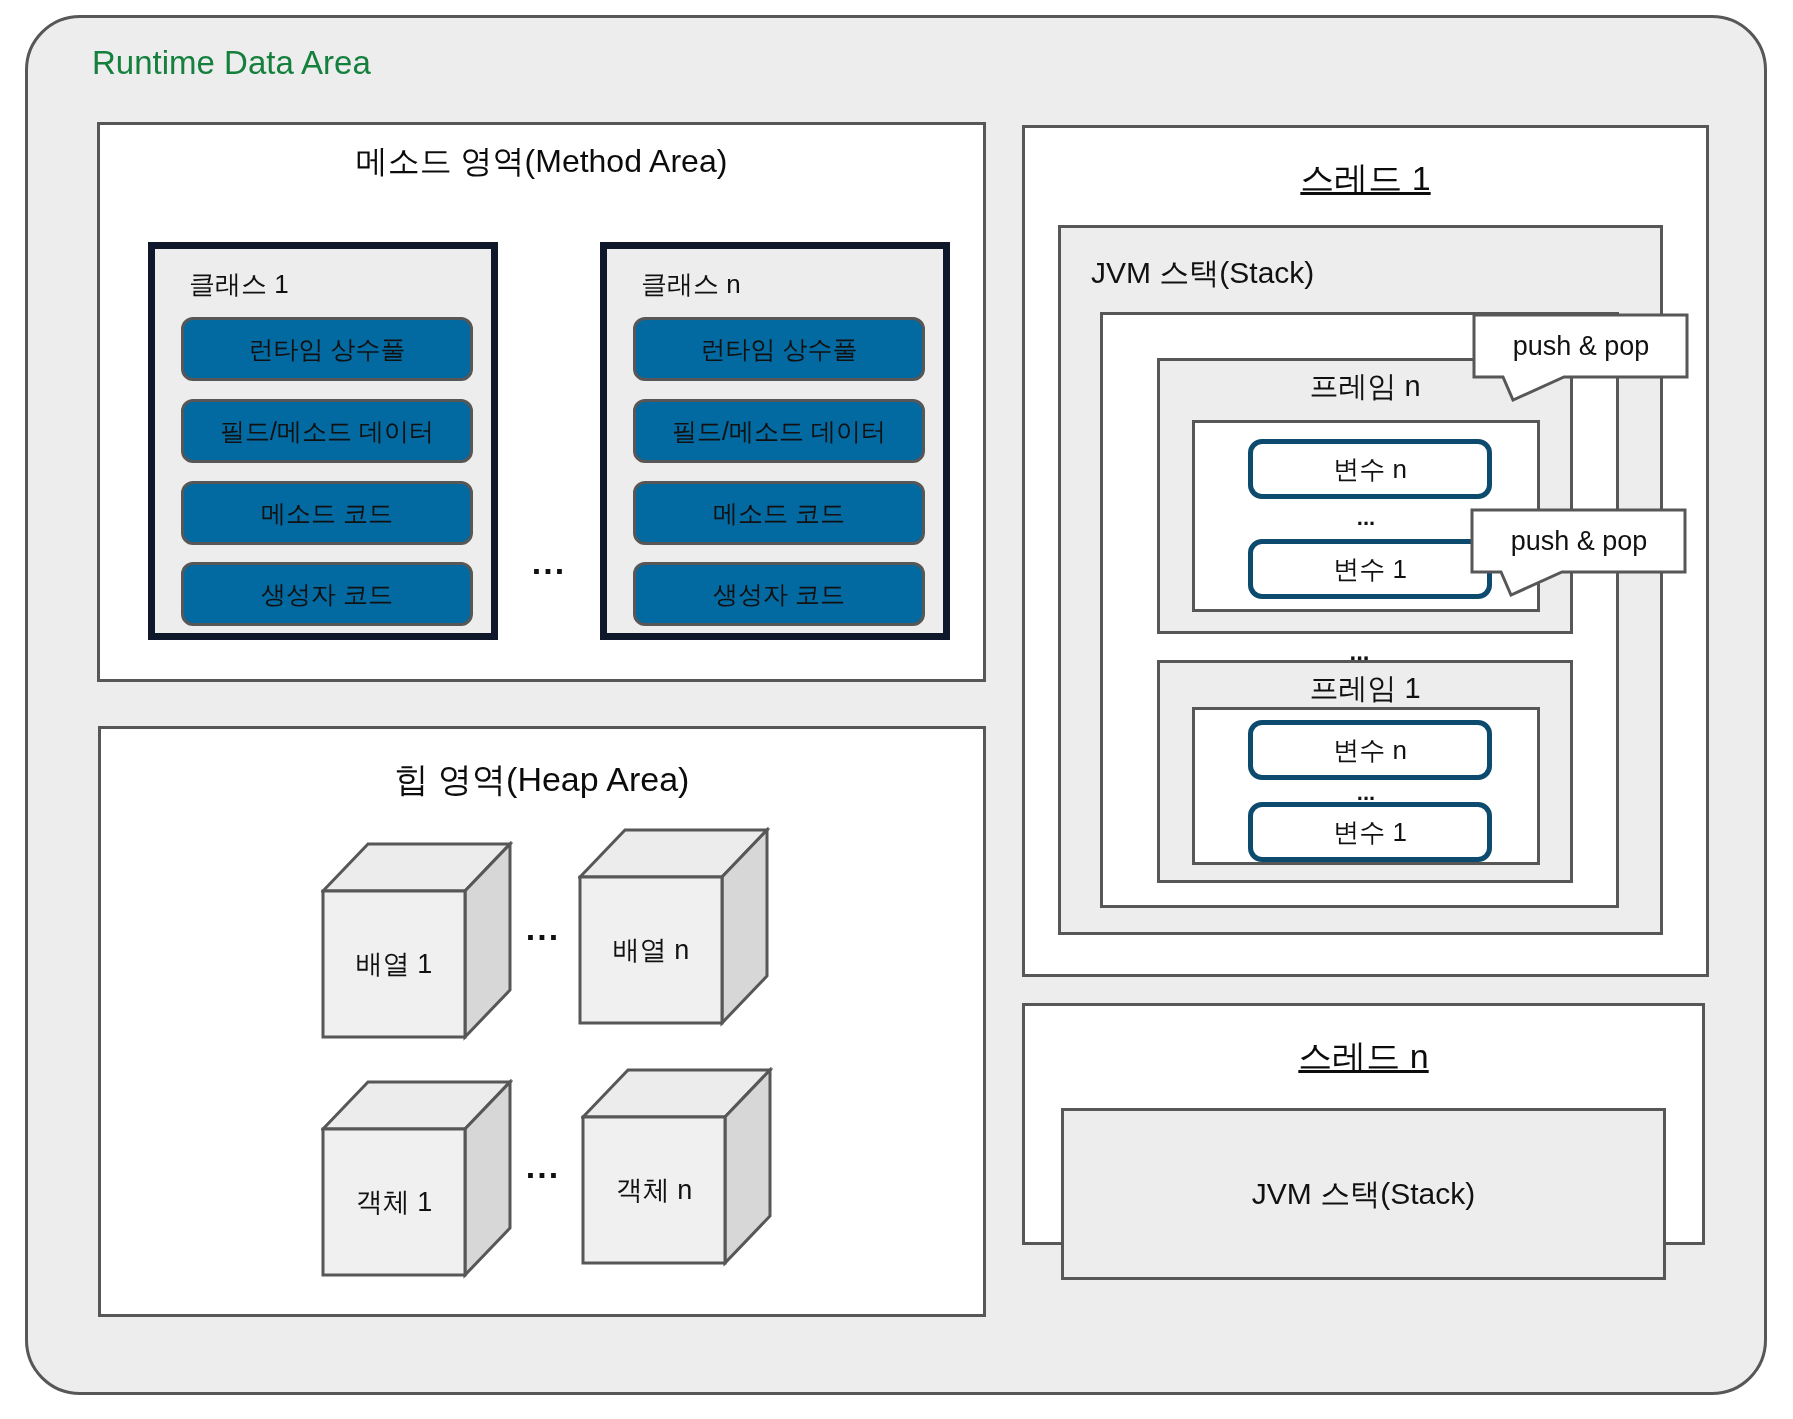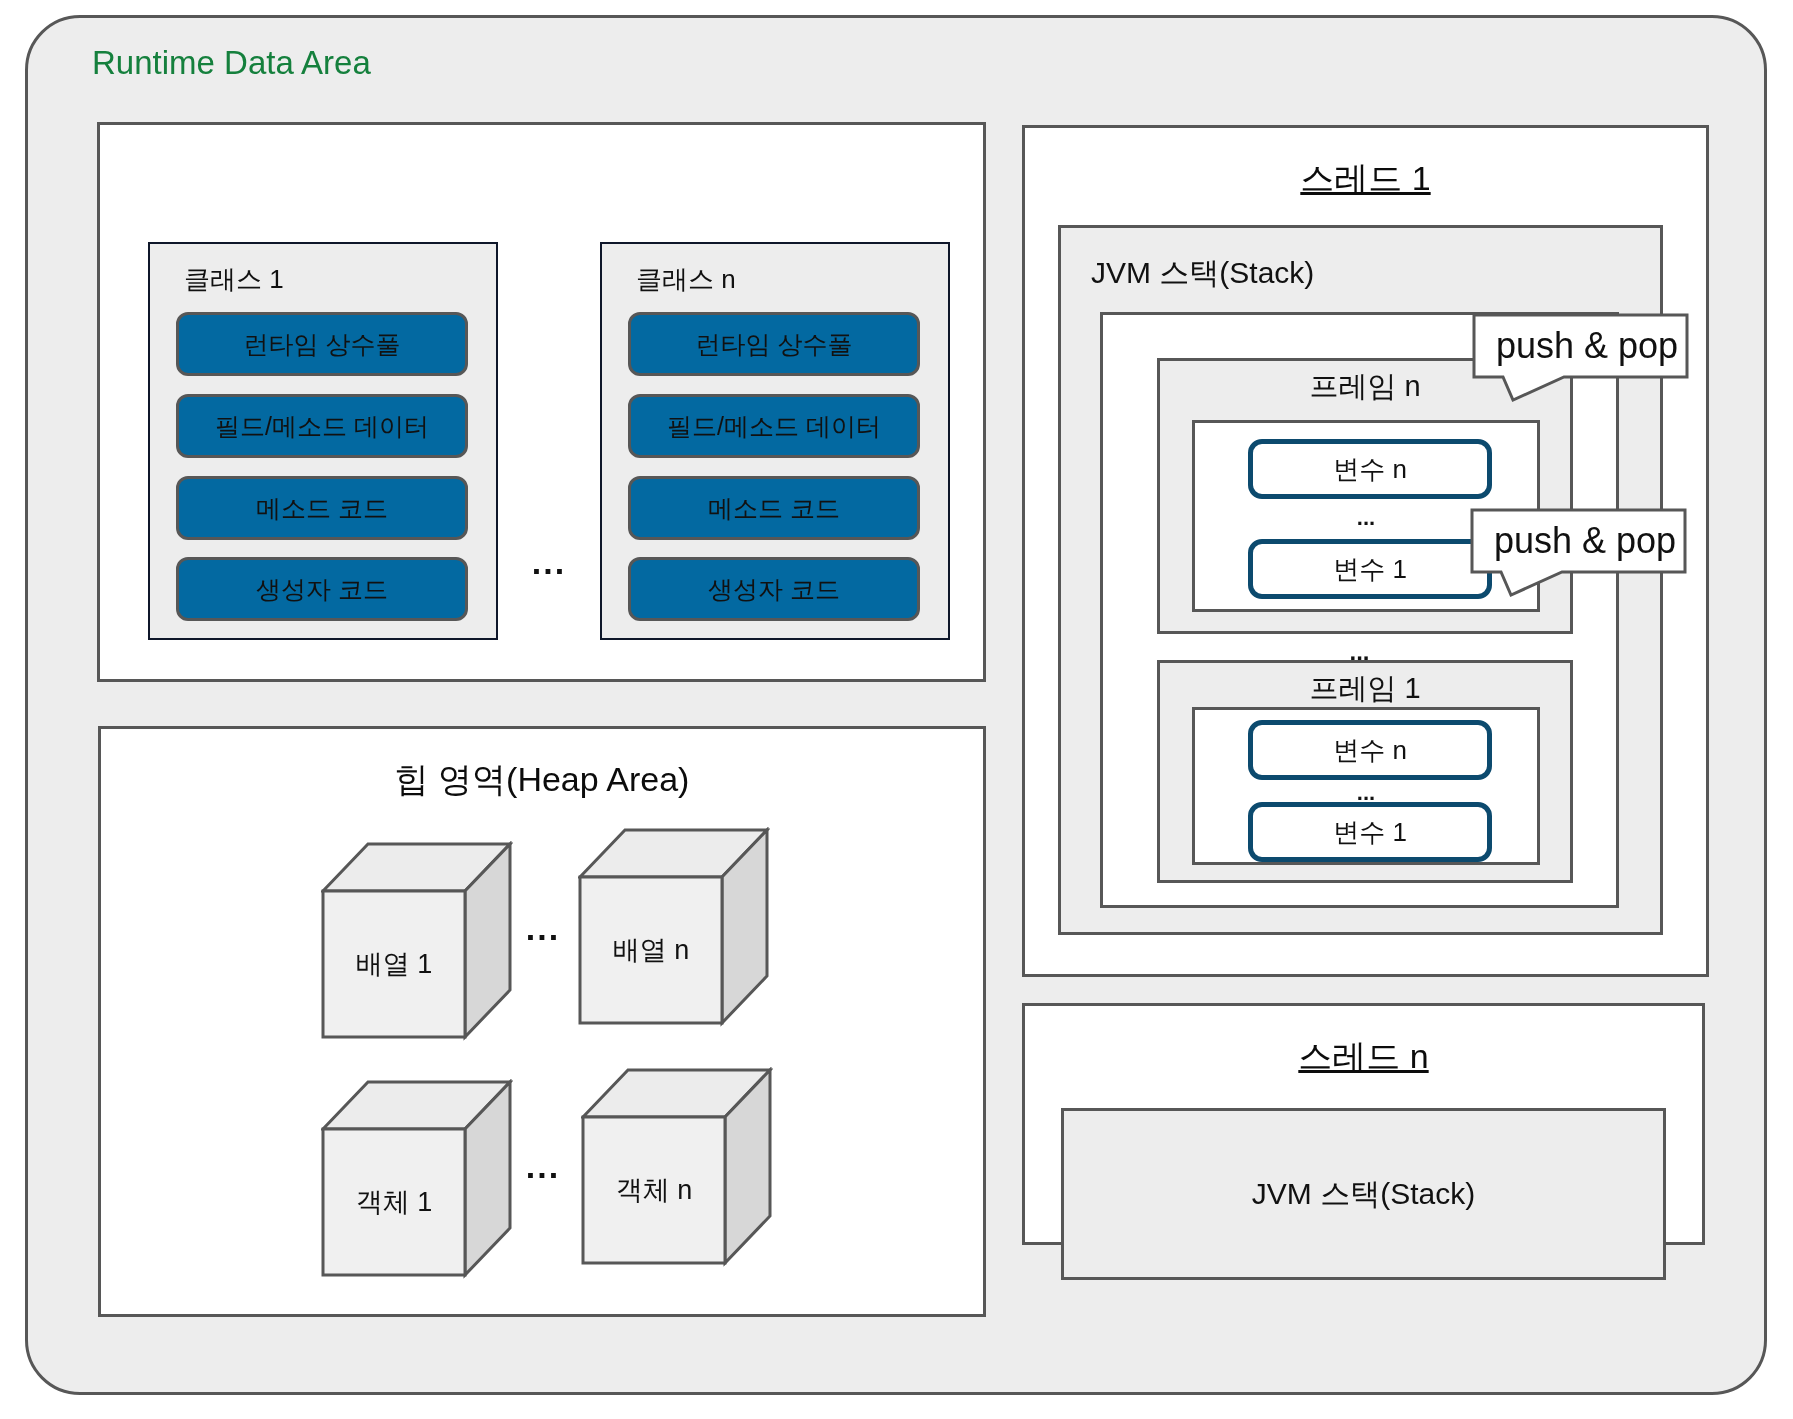--- a/index.html
+++ b/index.html
@@ -17,21 +17,21 @@
     background: #ededed;
     border: 3px solid #575757;
     border-radius: 55px;
   }
   .runtime-title {
     left: 92px; top: 44px;
     font-size: 33px; color: #15803d;
     white-space: nowrap;
   }
   .wbox { background: #ffffff; border: 3px solid #575757; }
-  .gbox { background: #ededed; border: 2px solid #0f172a; padding-left: 32px; }
+  .gbox { background: #ededed; border: 7px solid #0f172a; padding-left: 32px; }
   .section-title { width: 100%; text-align: center; position: absolute; color: #0c0c0c; }
 
   
   .method-area { left: 97px; top: 122px; width: 889px; height: 560px; }
   .method-title { top: 15px; font-size: 32px; }
   .class-box { top: 117px; width: 350px; height: 398px; }
   .class-box-1 { left: 48px; }
   .class-box-n { left: 500px; }
   .class-label { position: absolute; left: 34px; top: 18px; font-size: 26px; }
   .class-item {
@@ -81,43 +81,44 @@
   }
   .frame-n .var-top { top: 16px; } .frame-n .var-bottom { top: 116px; }
   .frame-1 .var-top { top: 10px; } .frame-1 .var-bottom { top: 92px; }
   .var-dots { position: absolute; width: 100%; text-align: center; font-size: 22px; font-weight: bold; line-height: 1; }
   .frame-n .var-dots { top: 84px; } .frame-1 .var-dots { top: 72px; }
   .frame-gap-dots { position: absolute; width: 100%; text-align: center; top: 325px; font-size: 24px; font-weight: bold; line-height: 1; }
 
   
   .bubble { position: absolute; width: 220px; height: 92px; }
   .bubble-text {
-    position: absolute; left: 8px; top: 2px; width: 214px; height: 62px;
-    display: flex; align-items: center; justify-content: center;
-    font-size: 36px; white-space: nowrap;
+    position: absolute; left: 2px; top: 2px; width: 214px; height: 62px;
+    display: flex; align-items: center; justify-content: center;
+    font-size: 27px; white-space: nowrap;
   }
   .bubble-1 { left: 1472px; top: 313px; }
   .bubble-2 { left: 1470px; top: 508px; }
 
   
   .thread-n-box { left: 1022px; top: 1003px; width: 683px; height: 242px; }
   .jvm-stack-n {
     position: absolute; left: 36px; top: 102px; width: 605px; height: 172px;
     background: #ededed; border: 3px solid #575757;
     display: flex; align-items: center; justify-content: center;
     font-size: 30px; white-space: nowrap;
   }
 </style>
 </head>
 <body>
 
 <div class="abs outer-rect"></div>
 <div class="abs runtime-title">Runtime Data Area</div>
 
 <div class="abs wbox method-area">
+  <div class="section-title method-title">메소드 영역(Method Area)</div>
 
   <div class="gbox abs class-box class-box-1">
     <div class="class-label">클래스 1</div>
     <div class="class-item ci-0">런타임 상수풀</div>
     <div class="class-item ci-1">필드/메소드 데이터</div>
     <div class="class-item ci-2">메소드 코드</div>
     <div class="class-item ci-3">생성자 코드</div>
   </div>
 
   <div class="gap-dots class-gap-dots">...</div>

